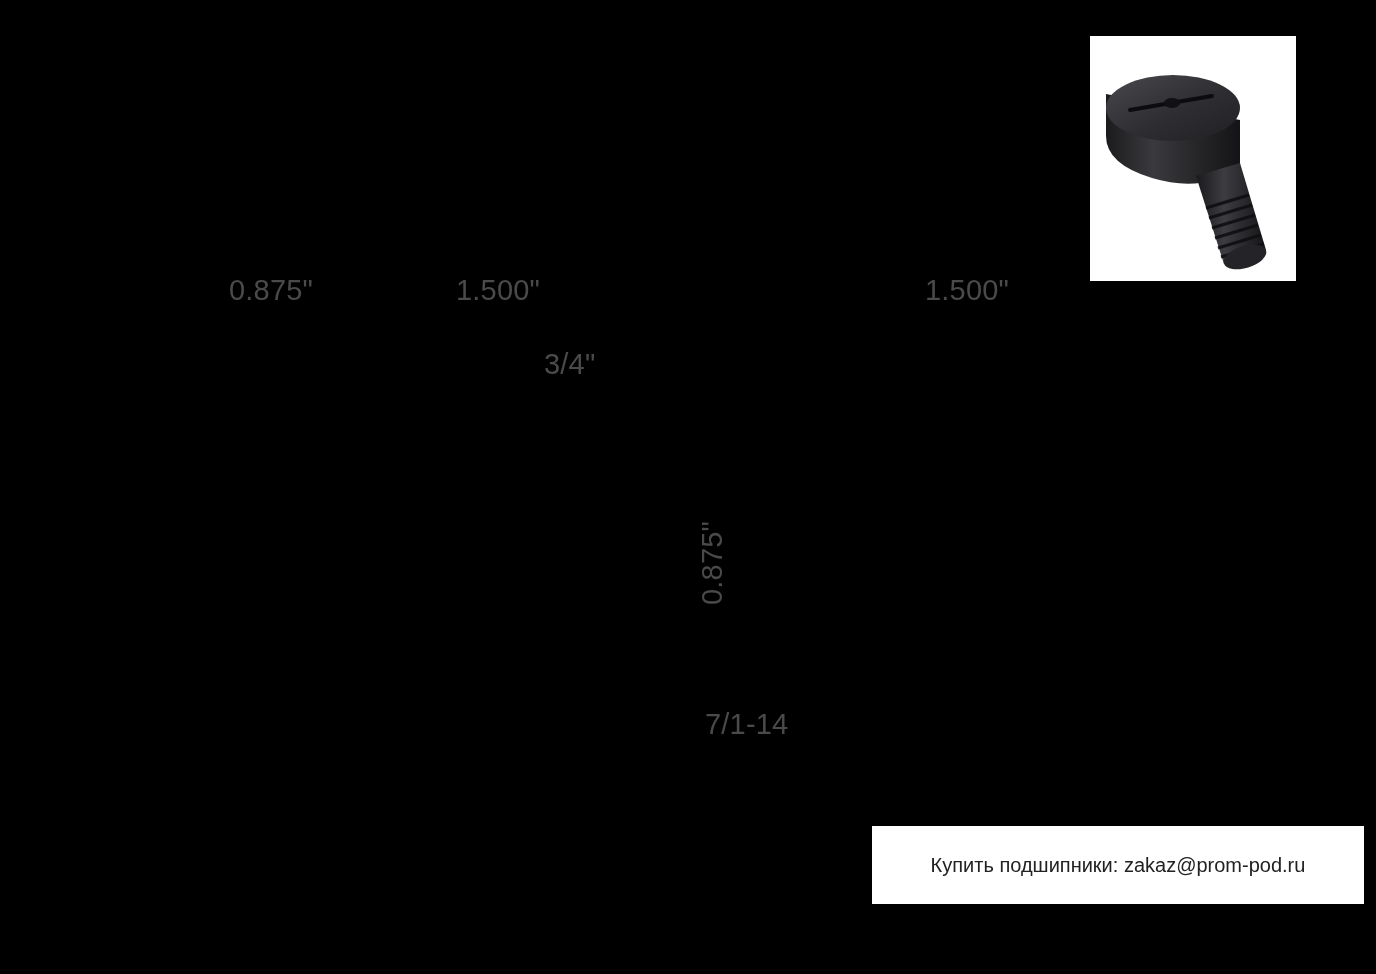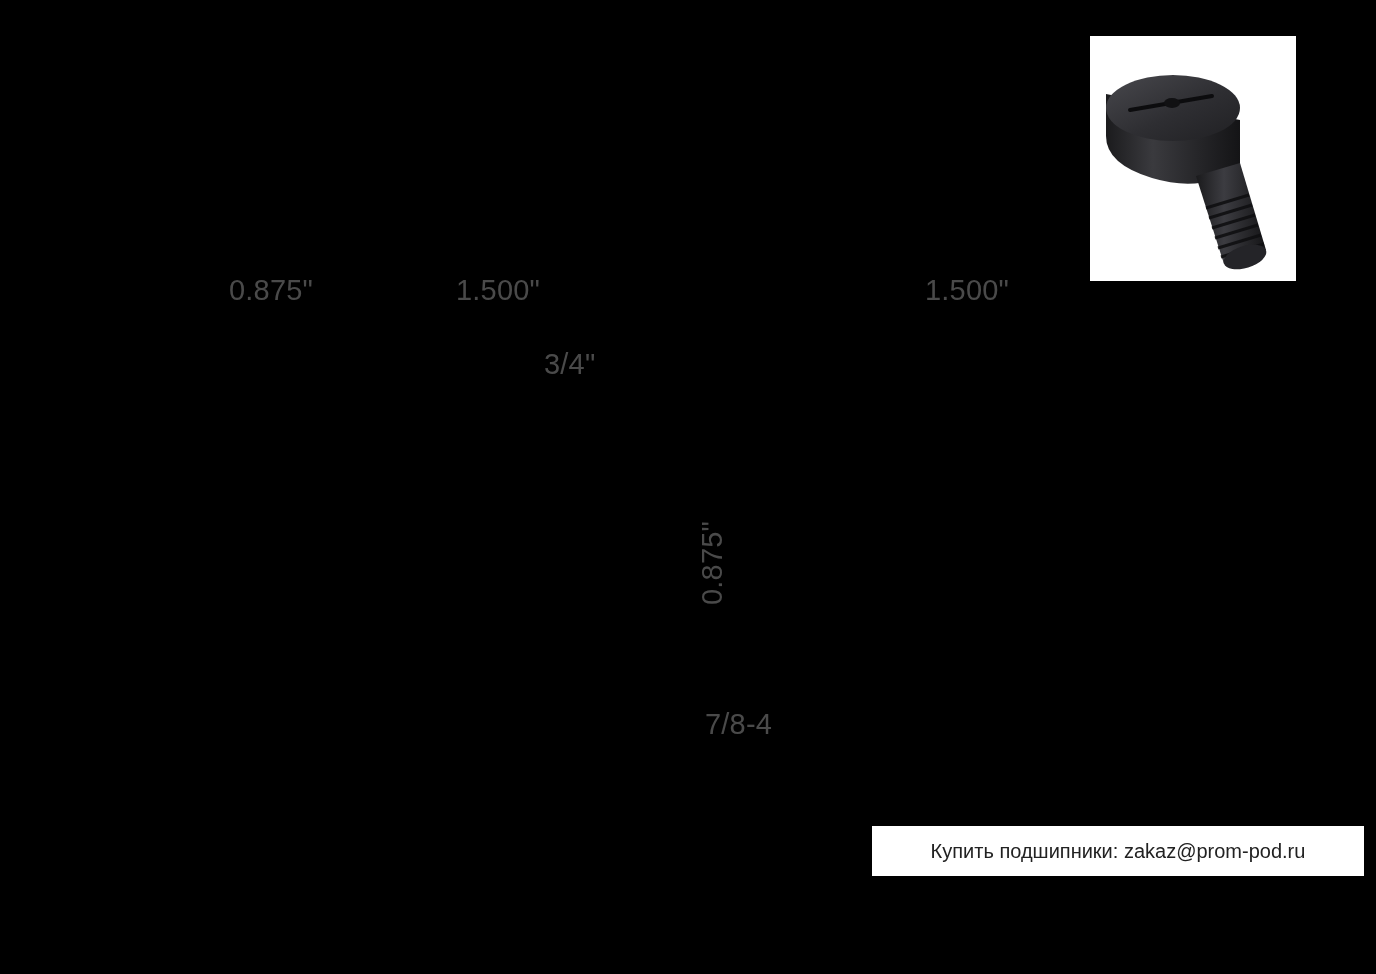--- a/index.html
+++ b/index.html
@@ -43,21 +43,21 @@
   }
   .photo-box svg {
     display: block;
   }
   
   .contact-banner {
     position: absolute;
     left: 872px;
     top: 826px;
     width: 492px;
-    height: 50px;
+    height: 78px;
     background: #ffffff;
     display: flex;
     align-items: center;
     justify-content: center;
   }
   .contact-banner span {
     color: #222222;
     font-size: 20px;
     font-family: "Liberation Sans", sans-serif;
     white-space: nowrap;
@@ -71,21 +71,21 @@
   <div class="dim-label" style="left:229px; top:274px;">0.875"</div>
 
   <div class="dim-label" style="left:456px; top:274px;">1.500"</div>
 
   <div class="dim-label" style="left:925px; top:274px;">1.500"</div>
 
   <div class="dim-label" style="left:544px; top:348px;">3/4"</div>
 
   <div class="dim-label vertical" style="left:696px; top:605px;">0.875"</div>
 
-  <div class="dim-label" style="left:705px; top:708px;">7/8-4</div>
+  <div class="dim-label" style="left:705px; top:708px;">7/1-14</div>
 
   <div class="photo-box">
     <svg width="206" height="245" viewBox="0 0 206 245">
       <defs>
         <linearGradient id="headGrad" x1="0" y1="0" x2="1" y2="0">
           <stop offset="0%" stop-color="#1b1b1d"></stop>
           <stop offset="35%" stop-color="#3a3a3e"></stop>
           <stop offset="70%" stop-color="#252528"></stop>
           <stop offset="100%" stop-color="#141416"></stop>
         </linearGradient>

